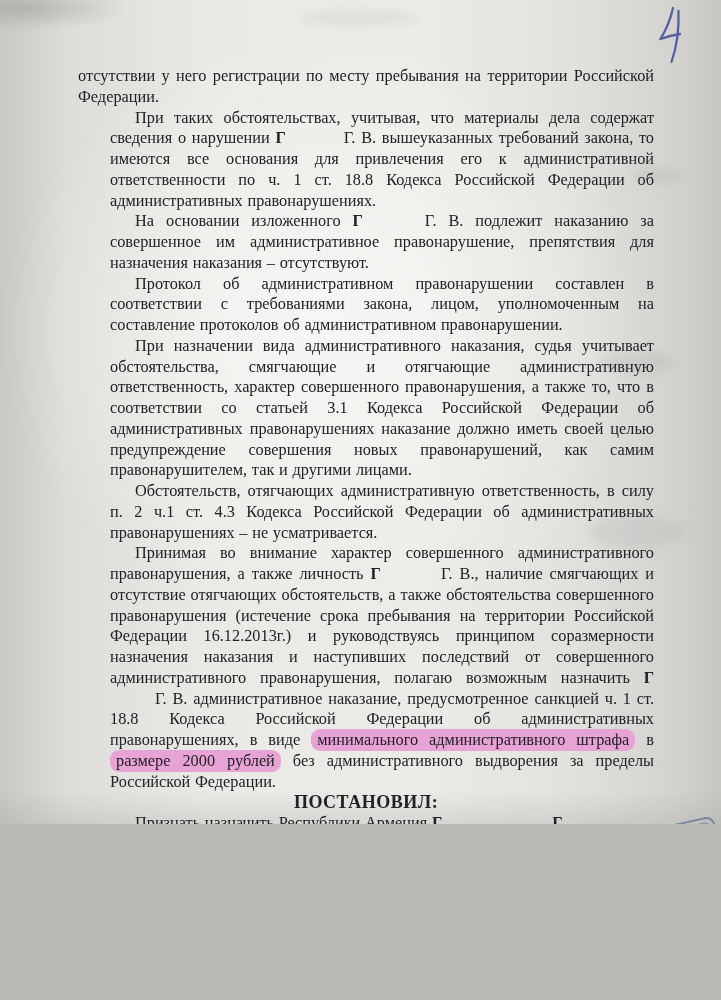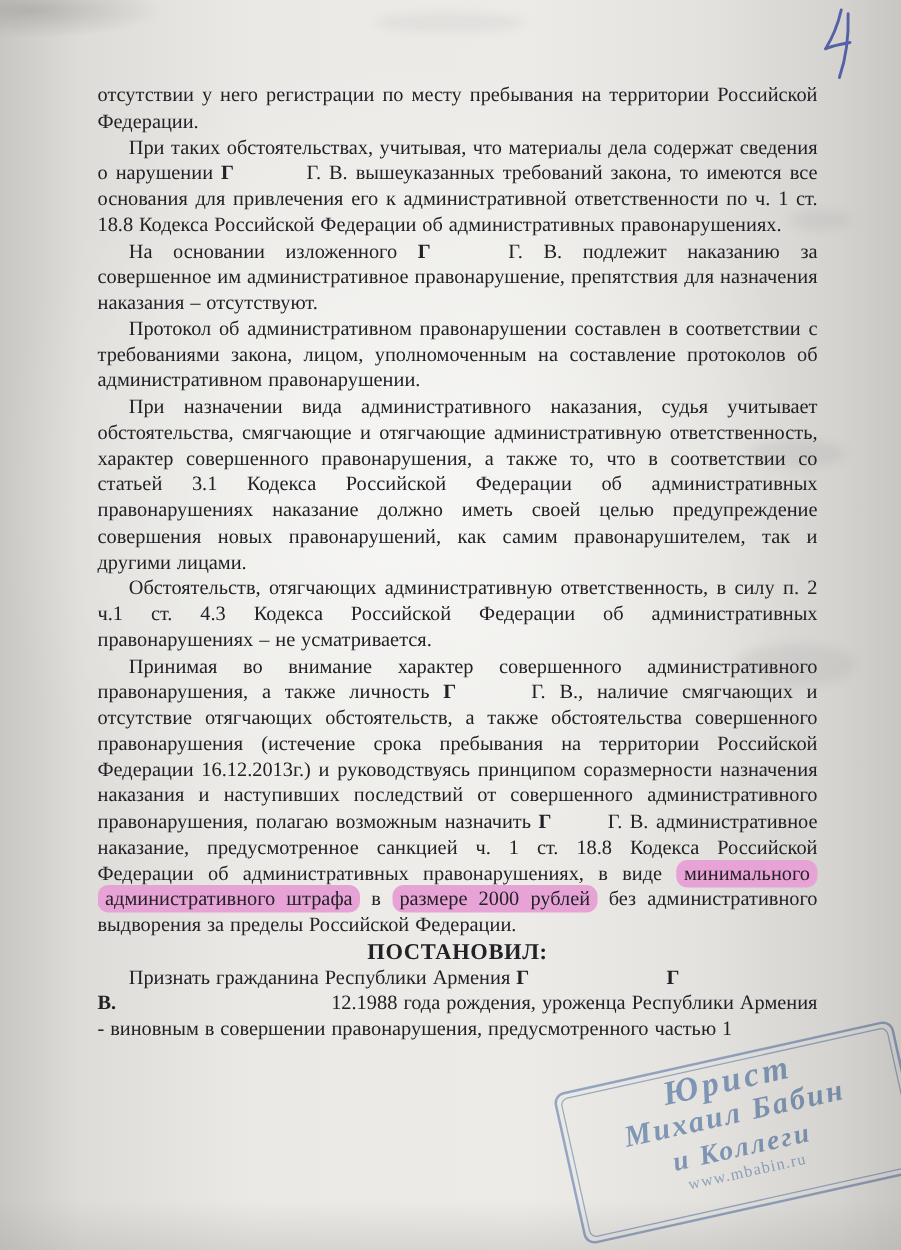--- a/index.html
+++ b/index.html
@@ -1,39 +1,39 @@
 <!DOCTYPE html>
 <html lang="ru"><head>
 <meta charset="utf-8">
 <style>
   html,body{margin:0;padding:0;}
   body{width:721px;height:1000px;overflow:hidden;background:#b9b8b4;}
   .page{
-    position:relative;width:721px;height:1000px;overflow:hidden;
+    position:relative;width:721px;height:824px;overflow:hidden;
     background-color:#dededa;
     background-image:
       radial-gradient(140px 30px at 25px 8px, rgba(150,149,145,.5), rgba(150,149,145,0) 75%),
       linear-gradient(0deg, rgba(160,159,155,.28), rgba(160,159,155,0) 4%),
       radial-gradient(58% 46% at 45% 40%, rgba(255,255,255,.6), rgba(255,255,255,0) 78%),
       linear-gradient(90deg,#c8c7c3 0%,#dddcd8 9%,#eae9e5 28%,#ecebe7 58%,#e3e2de 78%,#d4d3cf 93%,#c7c6c2 100%);
     font-family:"Liberation Serif", serif;
   }
   .smudge{position:absolute;border-radius:50%;pointer-events:none;filter:blur(4px);}
   .smudge.s1{left:598px;top:352px;width:78px;height:22px;background:rgba(135,135,140,.14);}
   .smudge.s2{left:588px;top:515px;width:96px;height:34px;background:rgba(135,135,140,.12);}
   .smudge.s3{left:632px;top:168px;width:48px;height:16px;background:rgba(135,135,140,.12);}
   .smudge.s4{left:300px;top:10px;width:120px;height:16px;background:rgba(140,140,144,.10);}
 
   .doc{
     position:absolute;left:78px;top:66px;width:576px;
     font-size:16.3px;line-height:20.75px;color:#212126;
     text-align:justify;word-spacing:.04em;
   }
   .para{margin:0;}
-  .para.indent{text-indent:25px;}
+  .para.indent{text-indent:25px;margin-left:32px;}
   .para.center{text-align:center;text-indent:0;font-weight:bold;font-size:18px;letter-spacing:.5px;}
   .b{font-weight:bold;}
   .gap{display:inline-block;height:2px;vertical-align:baseline;}
   .hl{
     background:#e7a3d6;border-radius:9px;padding:1px 6px 2px;
     box-decoration-break:clone;-webkit-box-decoration-break:clone;
   }
 
   .pagenum{position:absolute;left:650px;top:4px;width:42px;height:62px;}
   .pagenum svg{display:block;}
@@ -78,21 +78,21 @@
 
   <div class="doc">
       <p class="para"><span>отсутствии у него регистрации по месту пребывания на территории Российской Федерации.</span></p>
       <p class="para indent"><span>При таких обстоятельствах, учитывая, что материалы дела содержат сведения о нарушении </span><span class="b">Г</span><span class="gap" style="width: 58px;"></span><span>Г. В. вышеуказанных требований закона, то имеются все основания для привлечения его к административной ответственности по ч. 1 ст. 18.8 Кодекса Российской Федерации об административных правонарушениях.</span></p>
       <p class="para indent"><span>На основании изложенного </span><span class="b">Г</span><span class="gap" style="width: 62px;"></span><span>Г. В. подлежит наказанию за совершенное им административное правонарушение, препятствия для назначения наказания – отсутствуют.</span></p>
       <p class="para indent"><span>Протокол об административном правонарушении составлен в соответствии с требованиями закона, лицом, уполномоченным на составление протоколов об административном правонарушении.</span></p>
       <p class="para indent"><span>При назначении вида административного наказания, судья учитывает обстоятельства, смягчающие и отягчающие административную ответственность, характер совершенного правонарушения, а также то, что в соответствии со статьей 3.1 Кодекса Российской Федерации об административных правонарушениях наказание должно иметь своей целью предупреждение совершения новых правонарушений, как самим правонарушителем, так и другими лицами.</span></p>
       <p class="para indent"><span>Обстоятельств, отягчающих административную ответственность, в силу п. 2 ч.1  ст. 4.3 Кодекса Российской Федерации об административных правонарушениях –  не усматривается.</span></p>
       <p class="para indent"><span>Принимая во внимание характер совершенного административного правонарушения, а также личность </span><span class="b">Г</span><span class="gap" style="width: 60px;"></span><span>Г. В.,  наличие смягчающих и отсутствие отягчающих обстоятельств, а также обстоятельства совершенного правонарушения (истечение срока пребывания на территории Российской Федерации 16.12.2013г.) и  руководствуясь принципом соразмерности назначения наказания и наступивших последствий от совершенного административного правонарушения, полагаю возможным назначить </span><span class="b">Г</span><span class="gap" style="width: 45px;"></span><span>Г. В. административное наказание, предусмотренное санкцией ч. 1 ст. 18.8 Кодекса Российской Федерации об административных правонарушениях, в виде </span><span class="hl">минимального административного штрафа</span><span> в </span><span class="hl">размере 2000 рублей</span><span> без административного выдворения за пределы Российской Федерации.</span></p>
       <p class="para center"><span class="b">ПОСТАНОВИЛ:</span></p>
-      <p class="para indent"><span>Признать гражданина Республики Армения  </span><span class="b">Г</span><span class="gap" style="width: 110px;"></span><span class="b">Г</span><br><span class="b">В.</span><span class="gap" style="width: 172px;"></span><span>12.1988 года рождения, уроженца Республики Армения - виновным в совершении правонарушения, предусмотренного частью 1</span></p>
+      <p class="para indent"><span>Признать назначить Республики Армения  </span><span class="b">Г</span><span class="gap" style="width: 110px;"></span><span class="b">Г</span><br><span class="b">В.</span><span class="gap" style="width: 172px;"></span><span>12.1988 года рождения, уроженца Республики Армения - виновным в совершении правонарушения, предусмотренного частью 1</span></p>
     </div>
 
   <div class="stamp">
     <div class="stamp-l1">Юрист</div>
     <div class="stamp-l2">Михаил Бабин</div>
     <div class="stamp-l3">и Коллеги</div>
     <div class="stamp-url">www.mbabin.ru</div>
   </div>
 
 </div>

